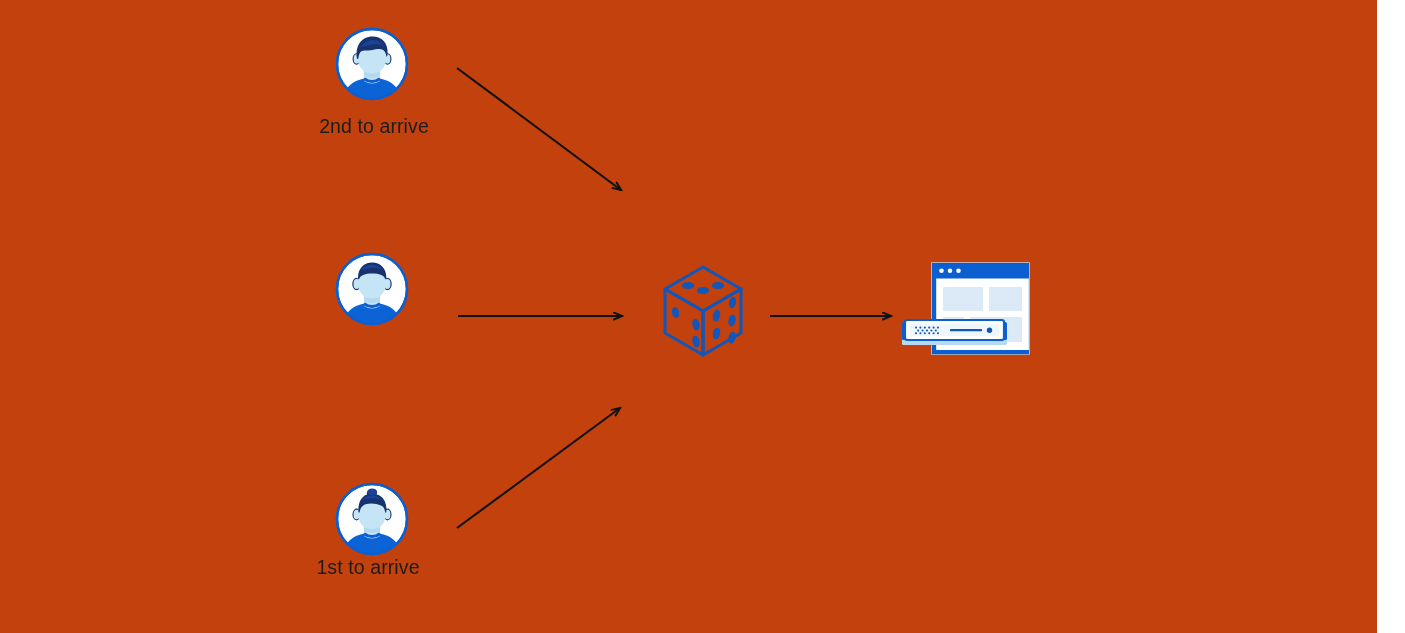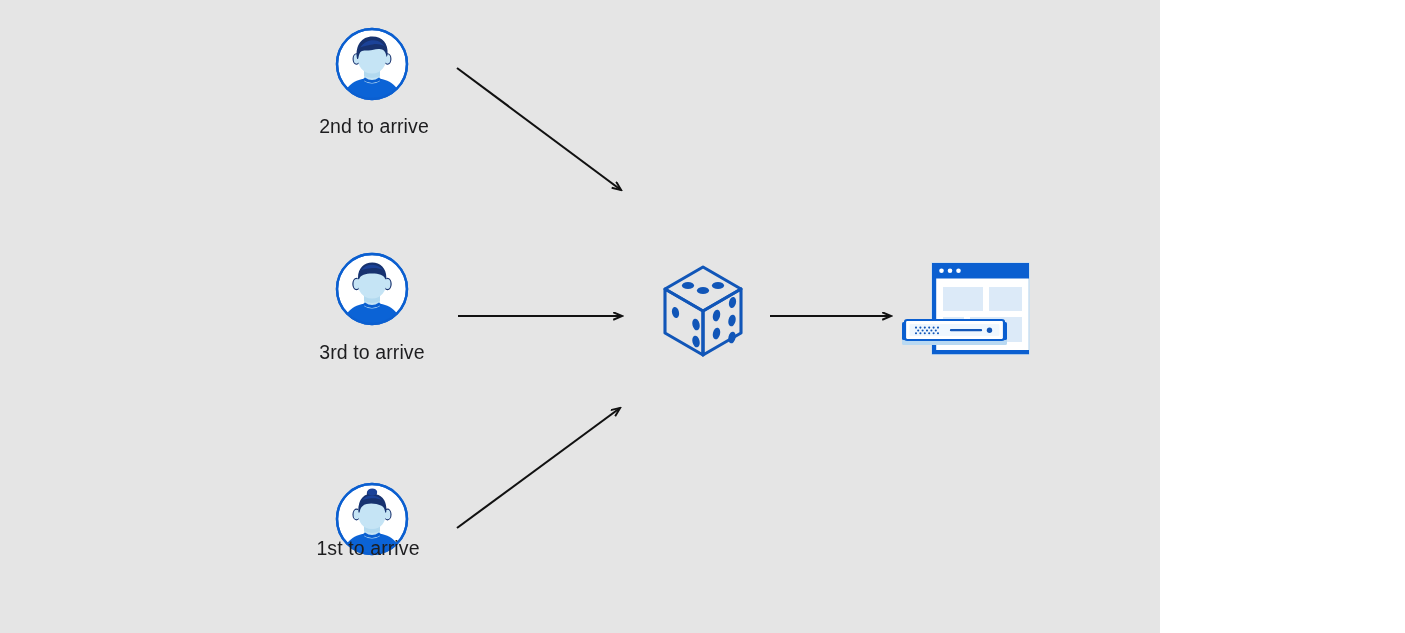--- a/index.html
+++ b/index.html
@@ -5,23 +5,23 @@
   html, body {
     margin: 0;
     padding: 0;
     background: #ffffff;
   }
   body {
     font-family: "Liberation Sans", sans-serif;
   }
   #stage {
     position: relative;
-    width: 1160px;
+    width: 1377px;
     height: 633px;
-    background: #e5e5e5;
+    background: #c2410c;
     overflow: hidden;
   }
   .node {
     position: absolute;
   }
   .avatar-wrap {
     width: 76px;
     height: 76px;
   }
   .label {
@@ -129,21 +129,20 @@
         <path d="M24.0,27.0 C24.0,17.0 30.2,11.6 38.2,11.6 C46.2,11.6 52.4,17.0 52.4,27.0
                  C52.4,28.4 51.6,28.8 51.0,27.4 C49.6,24.2 45.2,22.6 38.2,22.6
                  C31.2,22.6 26.8,24.2 25.4,27.4 C24.8,28.8 24.0,28.4 24.0,27.0 Z" fill="#17326f"></path>
         <path d="M27.0,19.2 C30.6,15.0 34.4,13.6 38.4,13.8 C42.6,14.0 46.4,15.6 49.2,19.0
                  C45.0,17.2 41.0,16.8 37.0,17.2 C33.2,17.6 29.8,18.2 27.0,19.2 Z" fill="#1b4298"></path>
         <path d="M31,51.5 q7,5 14,0 l2.6,2.2 q-9.6,6.4 -19.2,0 Z" fill="#0b5fd0"></path>
       </g>
       <circle cx="38" cy="38" r="35" fill="none" stroke="#0b5fd0" stroke-width="2.4"></circle>
     </svg>
   </div>
-  <div class="label" style="left:232px; top:341px; width:280px;">3rd to arrive</div>
 
   <div class="node avatar-wrap" style="left:334px; top:481px;">
     <svg width="76" height="76" viewBox="0 0 76 76" xmlns="http://www.w3.org/2000/svg">
       <defs>
         <clipPath id="clipC">
             <circle cx="38" cy="38" r="35"></circle>
           </clipPath>
       </defs>
       <circle cx="38" cy="38" r="35" fill="#ffffff" stroke="#0b5fd0" stroke-width="2.4"></circle>
       <g clip-path="url(#clipC)">
@@ -163,21 +162,21 @@
                  C43.6,11.0 42.2,8.2 38.4,8.2 Z" fill="#17326f"></path>
 
         <ellipse cx="38.2" cy="11.0" rx="5.0" ry="3.6" fill="#1b4298"></ellipse>
         <path d="M28.0,19.0 C31.0,15.6 34.6,14.2 38.4,14.4 C42.2,14.6 45.4,16.0 47.8,19.0
                  C44.2,17.4 41.0,17.0 37.6,17.3 C34.2,17.6 30.8,18.2 28.0,19.0 Z" fill="#1b4298"></path>
         <path d="M31,51.5 q7,5 14,0 l2.6,2.2 q-9.6,6.4 -19.2,0 Z" fill="#0b5fd0"></path>
       </g>
       <circle cx="38" cy="38" r="35" fill="none" stroke="#0b5fd0" stroke-width="2.4"></circle>
     </svg>
   </div>
-  <div class="label" style="left:228px; top:537px; width:280px;">1st to arrive</div>
+  <div class="label" style="left:228px; top:556px; width:280px;">1st to arrive</div>
 
   <div class="node" style="left:658px; top:262px;">
     <svg width="90" height="100" viewBox="0 0 90 100" xmlns="http://www.w3.org/2000/svg">
       <g fill="none" stroke="#1156b8" stroke-width="3.1" stroke-linejoin="round" stroke-linecap="round">
 
         <path d="M45,5 L83,27 L45,49 L7,27 Z"></path>
 
         <path d="M7,27 L45,49 L45,93 L7,71 Z"></path>
 
         <path d="M83,27 L83,71 L45,93 L45,49 Z"></path>

